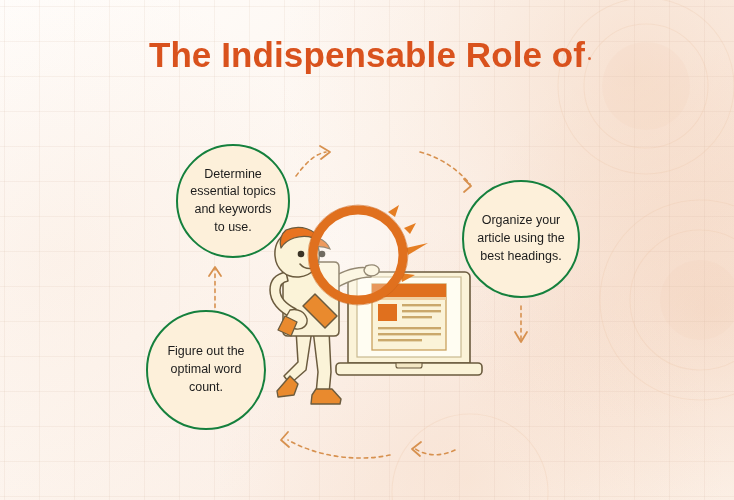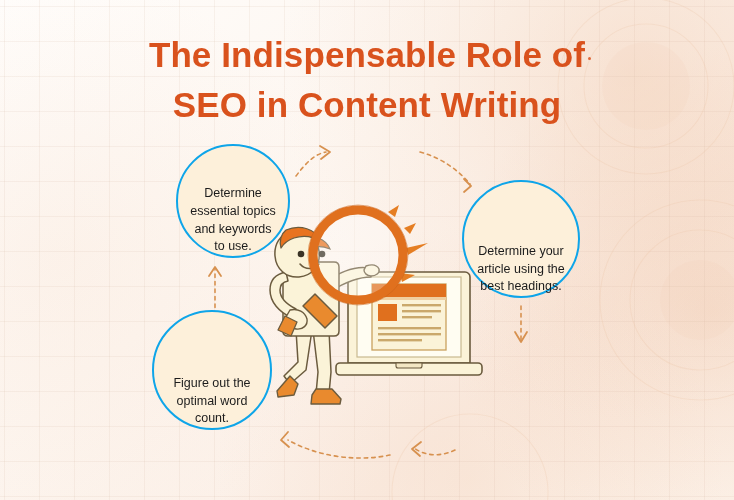--- a/index.html
+++ b/index.html
@@ -68,36 +68,36 @@
   #art {
     position: absolute;
     left: 0; top: 0;
     width: 734px; height: 500px;
   }
   
   .bubble {
     position: absolute;
     border-radius: 50%;
     background: #fdf0da;
-    border: 2px solid #0ea5e9;
+    border: 2px solid #15803d;
     box-sizing: border-box;
     display: flex;
-    align-items: flex-end;
+    align-items: center;
     justify-content: center;
     text-align: center;
     color: #1c1c1c;
     font-size: 12.5px;
     line-height: 1.42;
     padding: 0 10px;
     box-sizing: border-box;
   }
   .b1 { left: 176px; top: 144px; width: 114px; height: 114px; }
   .b2 { left: 462px; top: 180px; width: 118px; height: 118px; }
   .b3 { left: 464px; top: 346px; width: 120px; height: 120px; }
-  .b4 { left: 152px; top: 310px; width: 120px; height: 120px; }
+  .b4 { left: 146px; top: 310px; width: 120px; height: 120px; }
   .bubble span { display: block; }
 </style>
 </head>
 <body>
 
 <div id="canvas">
 
   <div class="bg-base"></div>
   <div class="bg-grid"></div>
 
@@ -110,21 +110,20 @@
       <circle cx="470" cy="492" r="78"></circle>
     </g>
     <g fill="#edc6a8" opacity="0.22">
       <circle cx="646" cy="86" r="44"></circle>
       <circle cx="700" cy="300" r="40"></circle>
     </g>
   </svg>
 
   <div class="title">
     <span class="title-line">The Indispensable Role of</span>
-    <span class="title-line">SEO in Content Writing</span>
   </div>
   <div class="title-dot"></div>
 
   <svg id="art" viewBox="0 0 734 500">
 
     <g fill="none" stroke="#d7914f" stroke-width="1.6" stroke-dasharray="3.5 4" stroke-linecap="round">
 
       <path d="M296,176 C308,160 316,154 326,152"></path>
       <path d="M420,152 C442,158 458,170 470,184"></path>
       <path d="M521,306 L521,340"></path>
@@ -205,19 +204,19 @@
         <circle cx="358" cy="255" r="45" fill="none" stroke="#e0701e" stroke-width="9"></circle>
         <circle cx="358" cy="255" r="50" fill="none" stroke="#c75f16" stroke-width="0.9" opacity="0.55"></circle>
       </g>
     </g>
   </svg>
 
   <div class="bubble b1">
     <span>Determine essential topics and keywords to use.</span>
   </div>
   <div class="bubble b2">
-    <span>Determine your article using the best headings.</span>
+    <span>Organize your article using the best headings.</span>
   </div>
   <div class="bubble b4">
     <span>Figure out the optimal word count.</span>
   </div>
 
 </div>
 
 </body></html>

